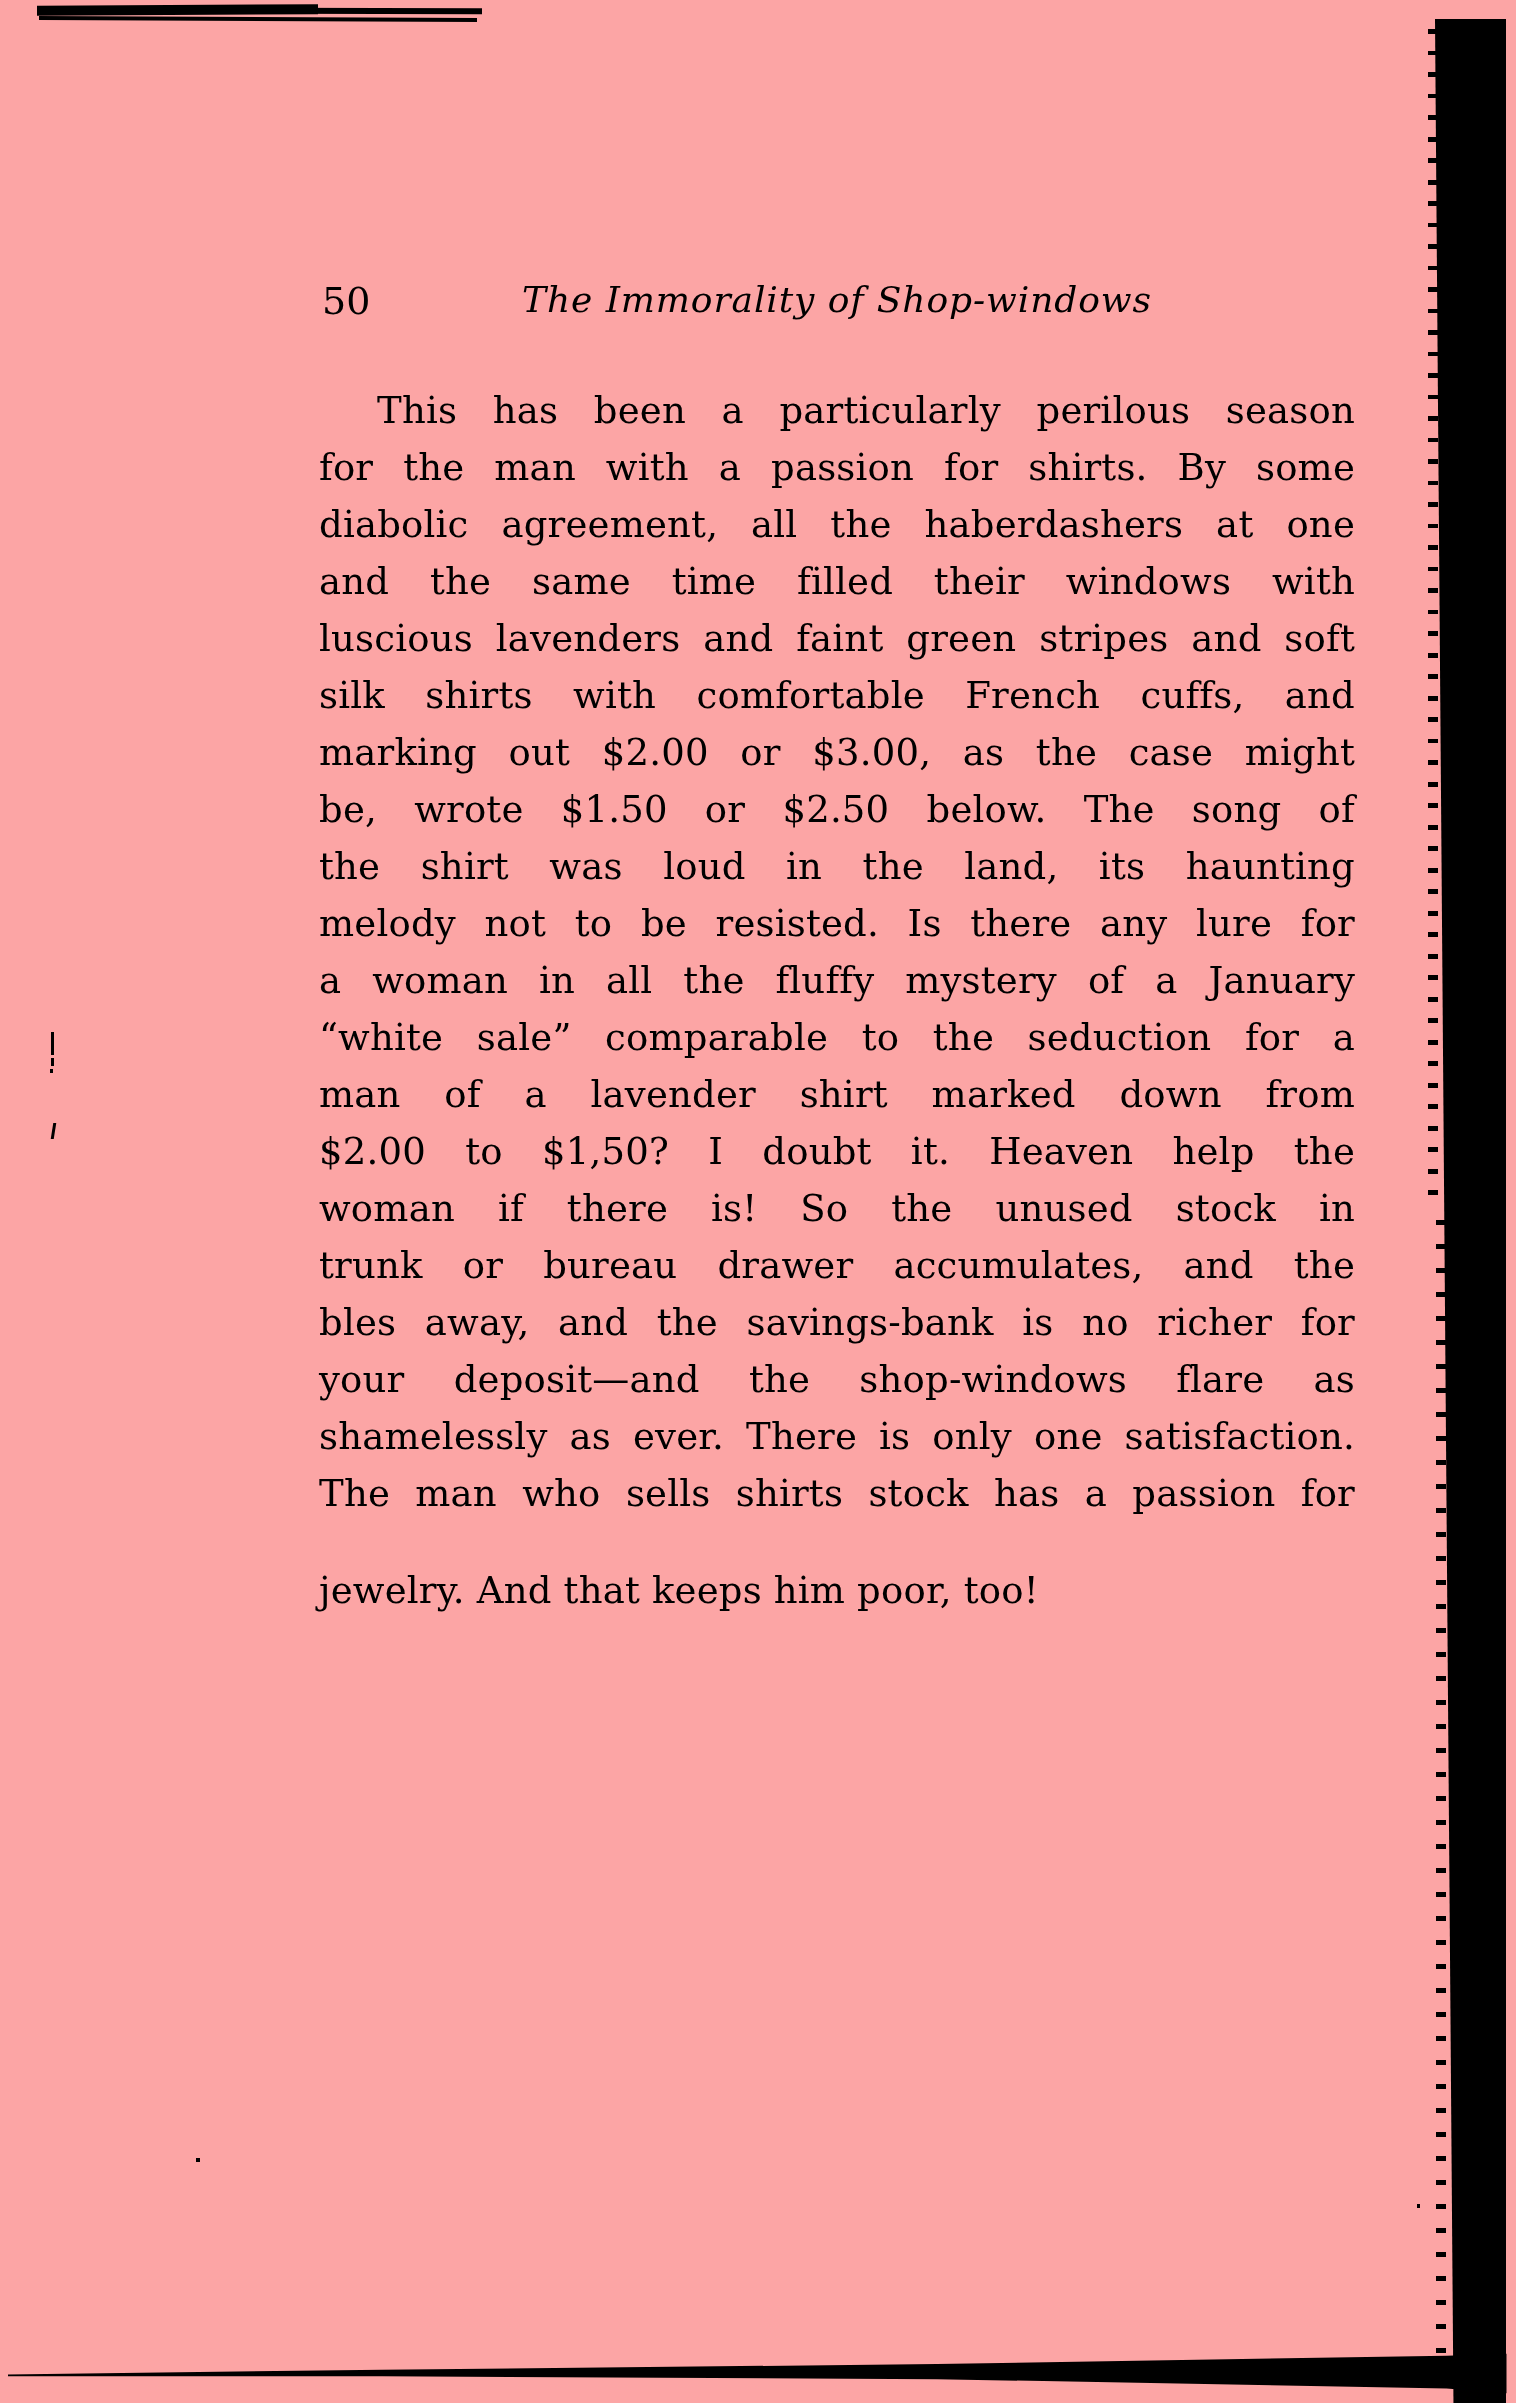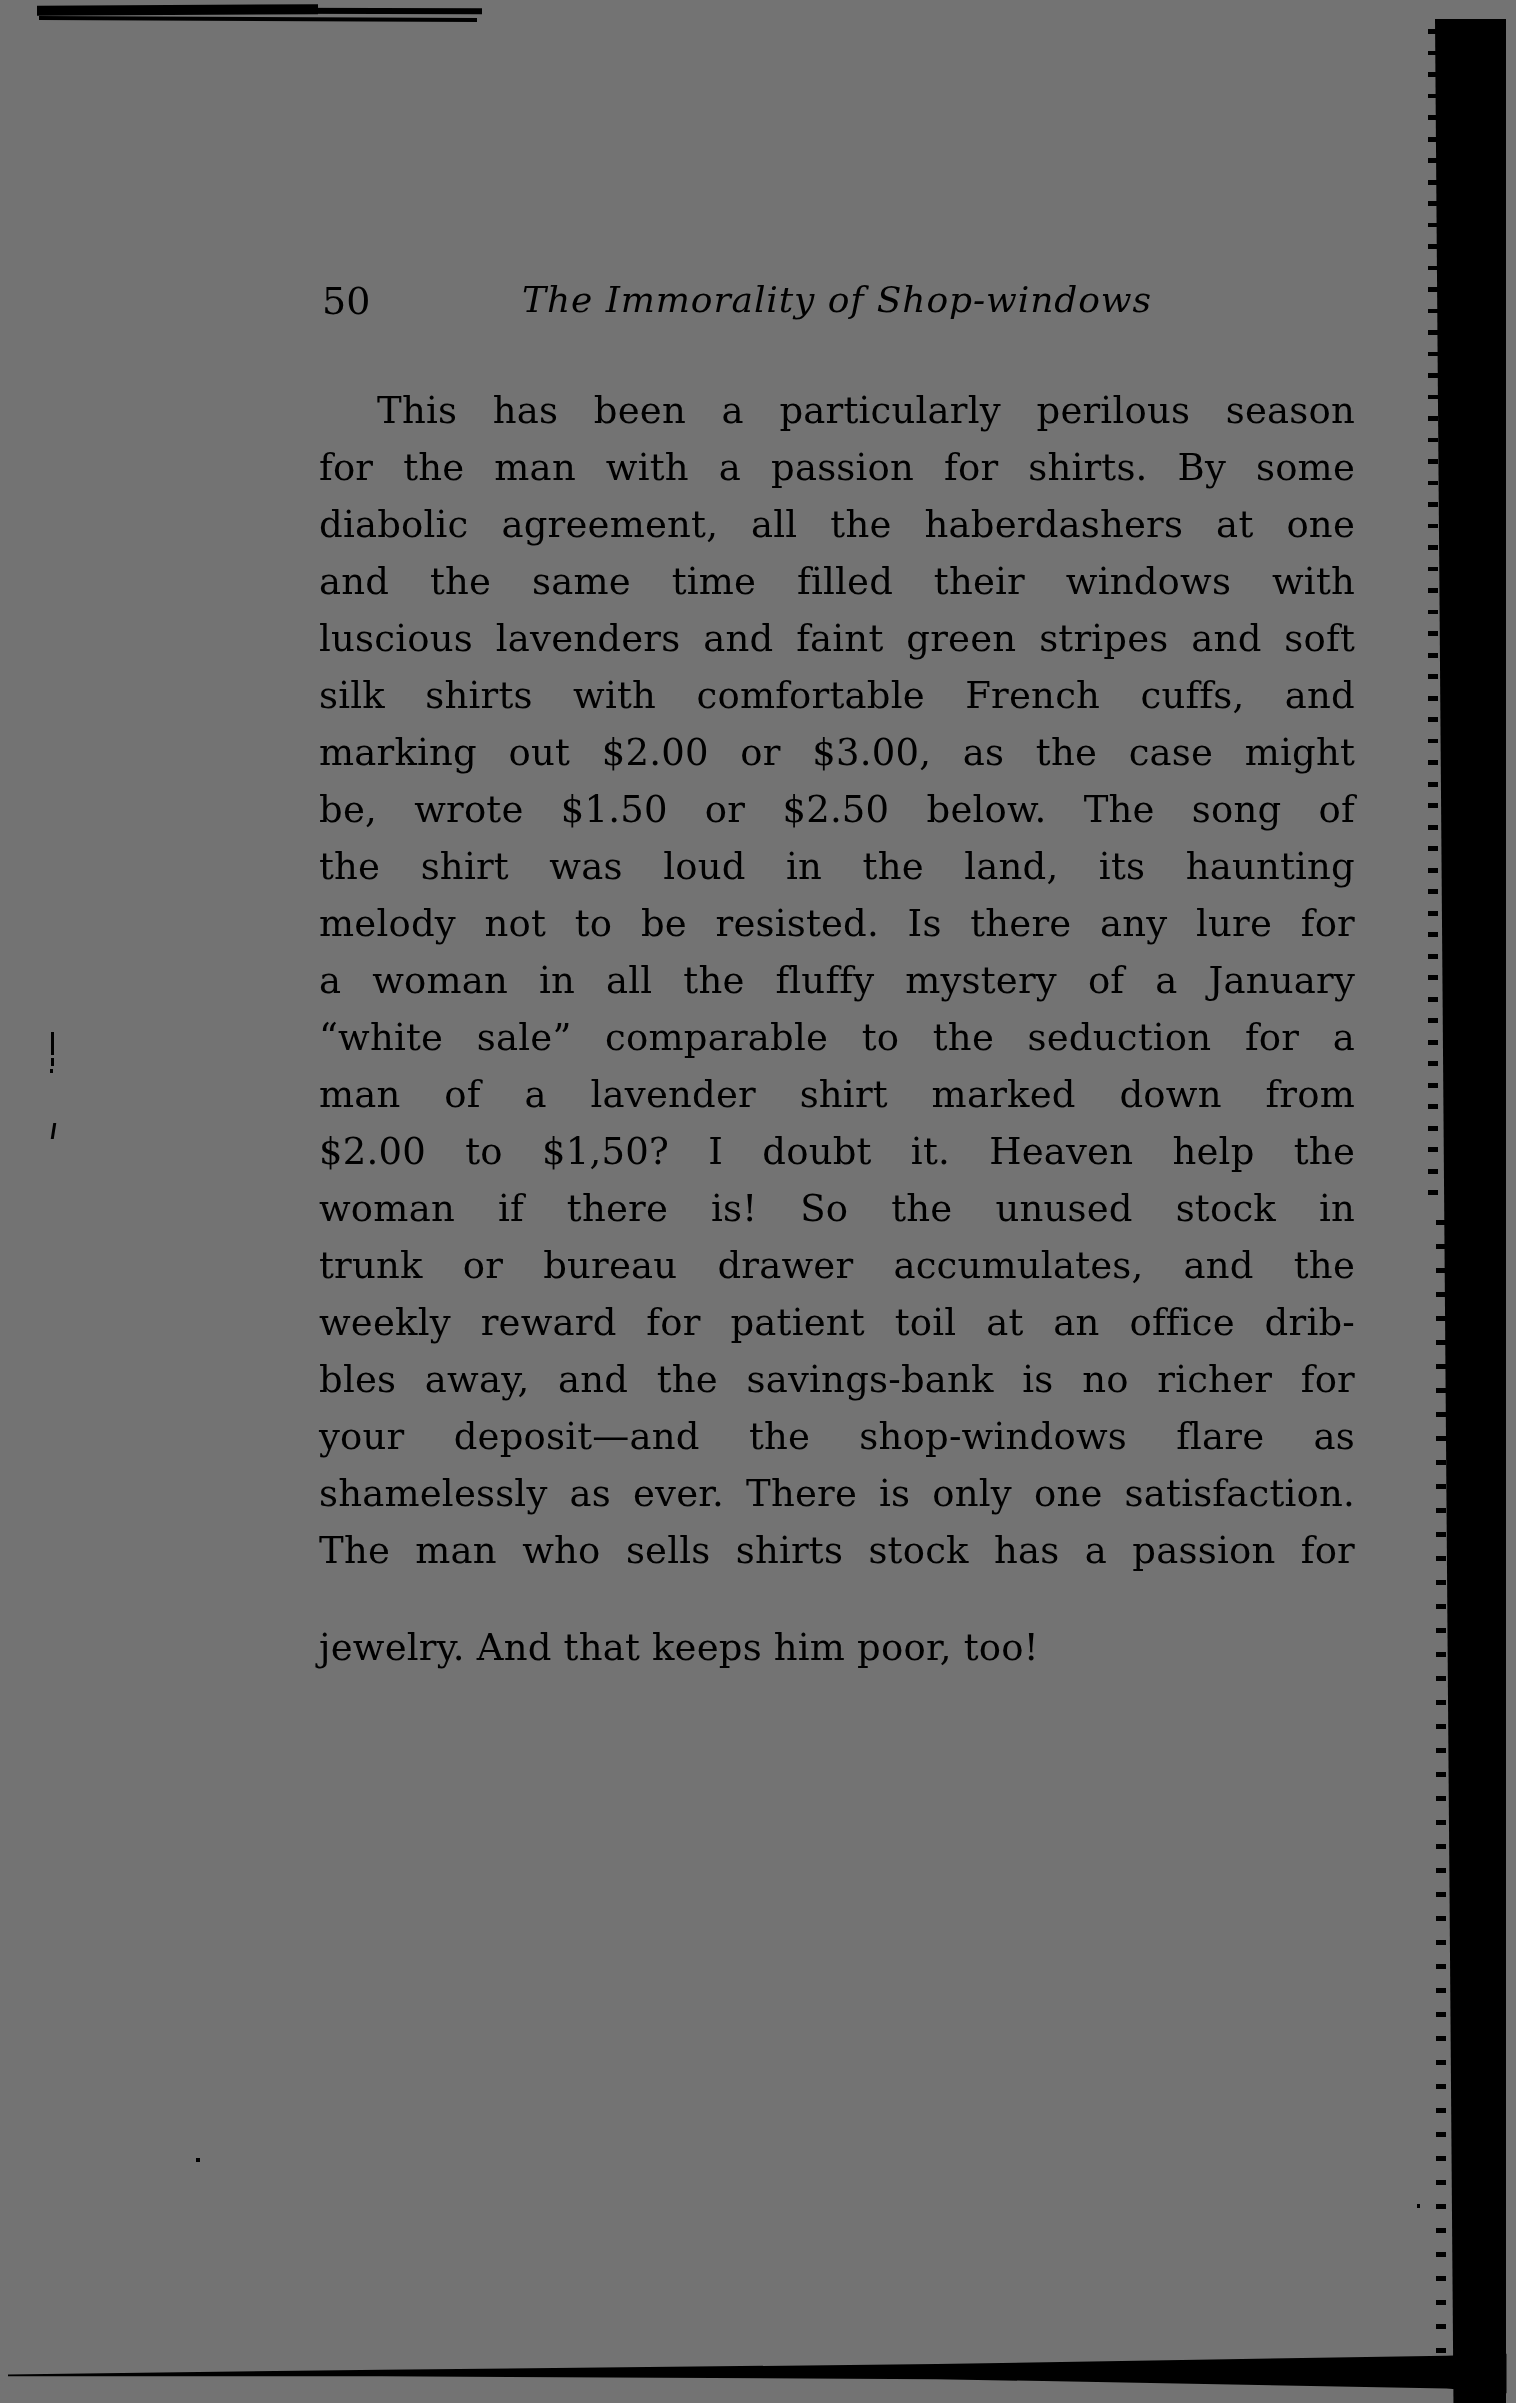--- a/index.html
+++ b/index.html
@@ -1,20 +1,20 @@
 <!DOCTYPE html>
 <html style="font-size:15px"><head>
 <meta charset="utf-8">
 <style>
   html, body { margin: 0; padding: 0; background: #ffffff; }
   .page {
     position: relative;
     width: 1517px;
     height: 2403px;
-    background: #737373;
+    background: #fca5a5;
     overflow: hidden;
     font-family: "DejaVu Serif", serif;
     color: #000000;
   }
 
   
   .smear-a { position: absolute; left: 37px; top: 4.7px; width: 281px; height: 10.3px; background: #000; transform: skewY(-0.35deg); }
   .smear-b { position: absolute; left: 276px; top: 8.4px; width: 206px; height: 5.6px; background: #000; transform: skewY(0.2deg); }
   .smear-c { position: absolute; left: 39px; top: 17px; width: 438px; height: 3.7px; background: #000; transform: skewY(0.25deg); }
 
@@ -102,21 +102,20 @@
     <div class="tline">marking out $2.00 or $3.00, as the case might</div>
     <div class="tline">be, wrote $1.50 or $2.50 below.  The song of</div>
     <div class="tline">the shirt was loud in the land, its haunting</div>
     <div class="tline">melody not to be resisted.  Is there any lure for</div>
     <div class="tline">a woman in all the fluffy mystery of a January</div>
     <div class="tline">“white sale” comparable to the seduction for a</div>
     <div class="tline">man of a lavender shirt marked down from</div>
     <div class="tline">$2.00 to $1,50?  I doubt it.  Heaven help the</div>
     <div class="tline">woman if there is!  So the unused stock in</div>
     <div class="tline">trunk or bureau drawer accumulates, and the</div>
-    <div class="tline">weekly reward for patient toil at an office drib-</div>
     <div class="tline">bles away, and the savings-bank is no richer for</div>
     <div class="tline">your deposit—and the shop-windows flare as</div>
     <div class="tline">shamelessly as ever.  There is only one satisfaction.</div>
     <div class="tline">The man who sells shirts stock has a passion for</div>
     <div class="tline last">jewelry.  And that keeps him poor, too!</div>
   </div>
 
 </div>
 
 

